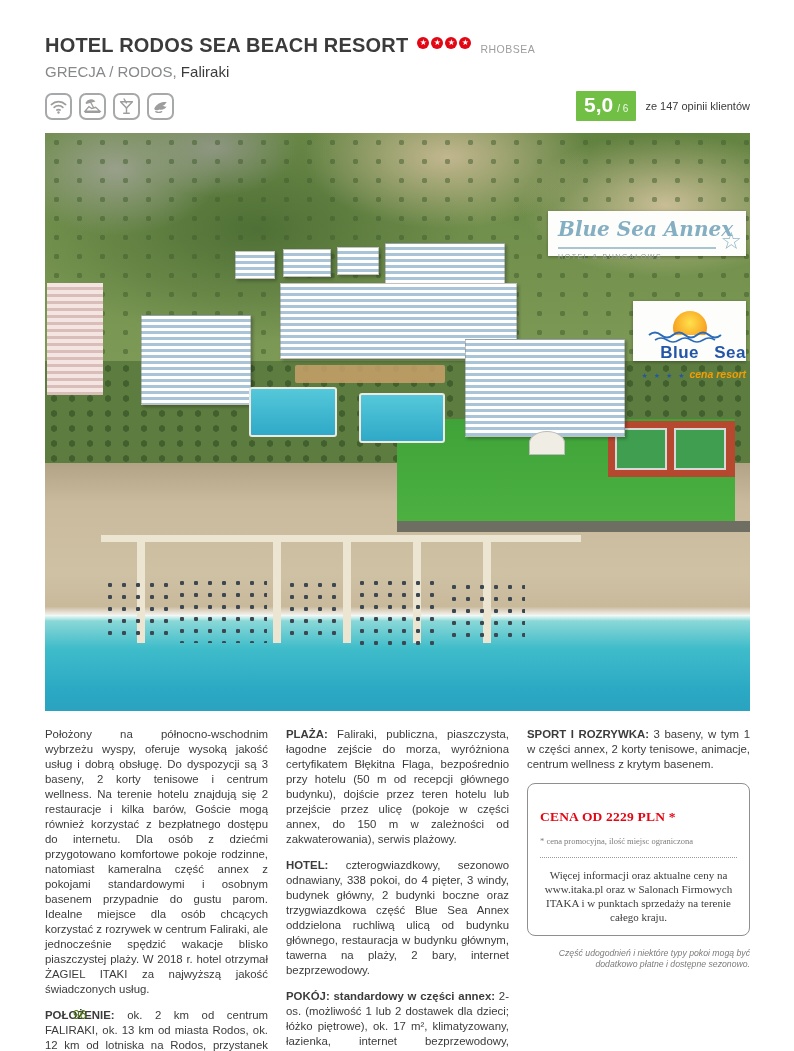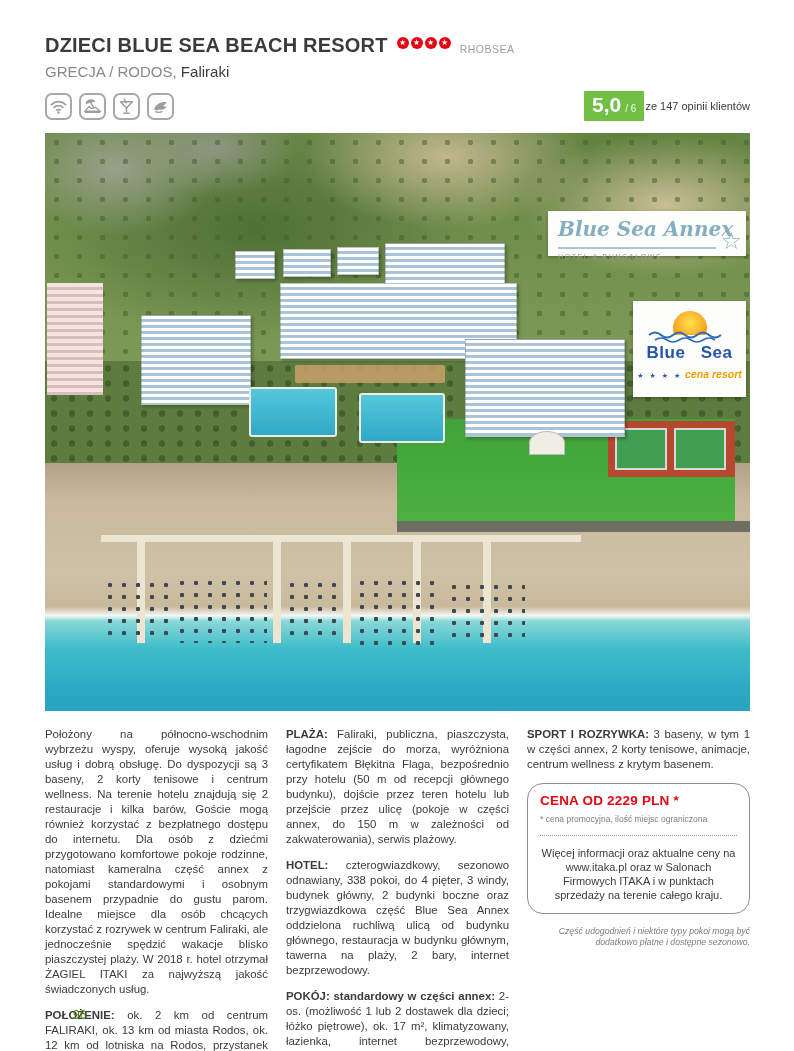--- a/index.html
+++ b/index.html
@@ -11,21 +11,21 @@
   .hotel-title{font-size:20px;font-weight:bold;color:#3b3b3c;margin:0;letter-spacing:.2px;}
   .stars{display:flex;gap:2px;margin-top:3px;}
   .star-badge{width:12px;height:12px;border-radius:50%;background:#e30613;color:#fff;font-size:8px;line-height:12px;text-align:center;display:inline-block;}
   .hotel-code{color:#9d9d9c;font-size:10.5px;margin-top:9px;letter-spacing:.5px;}
   .subtitle{font-size:15px;font-weight:normal;color:#87888a;margin-top:6px;}
   .subtitle .city{color:#3b3b3c;}
   .amenities-row{display:flex;justify-content:space-between;align-items:center;margin-top:11px;height:30px;}
   .icons{display:flex;gap:7px;}
   .icon-box{width:27px;height:27px;border:2px solid #a7a8aa;border-radius:7px;display:flex;align-items:center;justify-content:center;box-sizing:border-box;background:#fff;}
   .icon-box svg{display:block;}
-  .rating{display:flex;align-items:center;gap:1px;}
+  .rating{display:flex;align-items:center;gap:9px;}
   .rating-badge{background:#71bf44;color:#fff;padding:2px 8px 4px;display:flex;align-items:baseline;gap:4px;border-radius:1px;}
   .rating-score{font-size:21px;font-weight:bold;line-height:24px;}
   .rating-scale{font-size:10px;opacity:.9;}
   .rating-reviews{font-size:11px;color:#3b3b3c;}
 
   
   .photo{position:relative;width:705px;height:578px;margin-top:12px;overflow:hidden;background:#74924e;}
   .photo *{position:absolute;}
   .hills{left:0;top:0;right:0;height:240px;
     background:
@@ -73,51 +73,51 @@
   .u3{left:240px;top:446px;width:54px;height:64px;}
   .u4{left:310px;top:444px;width:84px;height:68px;}
   .u5{left:402px;top:448px;width:78px;height:60px;}
 
   
   .logo-annex{left:503px;top:78px;width:198px;height:45px;background:#fdfdfc;box-shadow:0 1px 3px rgba(0,0,0,.3);padding:6px 10px 0;box-sizing:border-box;}
   .la-title{position:static;font-family:"DejaVu Serif",serif;font-style:italic;font-weight:bold;font-size:20px;color:#84aec1;white-space:nowrap;}
   .la-star{position:absolute;right:4px;top:16px;font-size:24px;color:#8fb6c4;}
   .la-rule{position:absolute;left:10px;right:30px;top:36px;height:2px;background:#a8c6d2;}
   .la-sub{position:absolute;left:10px;top:42px;font-size:7px;letter-spacing:1.6px;color:#97999b;}
-  .logo-resort{left:588px;top:168px;width:113px;height:96px;background:#fdfdfc;box-shadow:0 1px 3px rgba(0,0,0,.3);text-align:center;}
+  .logo-resort{left:588px;top:168px;width:113px;height:60px;background:#fdfdfc;box-shadow:0 1px 3px rgba(0,0,0,.3);text-align:right;}
   .lr-sunwrap{position:absolute;left:33px;top:8px;width:48px;height:26px;overflow:hidden;}
   .lr-sun{position:absolute;left:7px;top:2px;width:34px;height:34px;border-radius:50%;background:radial-gradient(circle at 50% 35%,#ffe14d,#f9a825 55%,#ef6c00);}
   .lr-waves{position:absolute;left:14px;top:30px;width:86px;height:12px;}
   .lr-title{position:absolute;left:0;right:0;top:42px;font-size:17px;font-weight:bold;color:#2456a8;word-spacing:10px;letter-spacing:.5px;}
   .lr-bottom{position:absolute;left:0;right:0;top:63px;white-space:nowrap;}
   .lr-stars{position:static;font-size:7px;color:#2456a8;letter-spacing:2px;}
   .lr-sub{position:static;font-size:10.5px;font-weight:bold;font-style:italic;color:#f59c00;}
 
   
   .columns{display:flex;gap:18px;margin-top:16px;}
   .col{flex:1;min-width:0;font-size:11.4px;line-height:15px;text-align:justify;}
   .col p{margin:0 0 11px;}
   .head{font-weight:bold;}
 
-  .price-box{border:1.3px solid #8f8f8f;border-radius:16px;padding:9px 12px 11px;margin:2px 0 12px;}
+  .price-box{border:1.3px solid #8f8f8f;border-radius:8px;padding:25px 12px 11px;margin:2px 0 12px;font-family:Liberation Serif, serif;}
   .price{color:#e30613;font-weight:bold;font-size:13.5px;letter-spacing:.2px;}
-  .price-note{font-size:8.5px;color:#7c7c7b;margin-top:4px;}
+  .price-note{font-size:8.5px;color:#7c7c7b;margin-top:10px;}
   .dots{border-bottom:1.6px dotted #9a9a9a;margin:8px 0 10px;}
   .price-info{font-size:11px;line-height:14px;text-align:center;}
   .disclaimer{font-style:italic;font-size:8.7px;line-height:11px;color:#7c7c7b;text-align:right;}
 
   .page-number{position:absolute;left:45px;top:1008px;font-size:12px;color:#4d7c0f;padding-left:28px;}
 </style>
 </head>
 <body>
 
 <div class="page">
 
   <div class="title-row">
-    <h1 class="hotel-title">DZIECI BLUE SEA BEACH RESORT</h1>
+    <h1 class="hotel-title">HOTEL RODOS SEA BEACH RESORT</h1>
     <span class="stars" id="stars">
         <span class="star-badge">★</span>
         <span class="star-badge">★</span>
         <span class="star-badge">★</span>
         <span class="star-badge">★</span>
       </span>
     <span class="hotel-code">RHOBSEA</span>
   </div>
   <div class="subtitle">
     <span>GRECJA / RODOS,</span><span class="city"> Faliraki</span>

